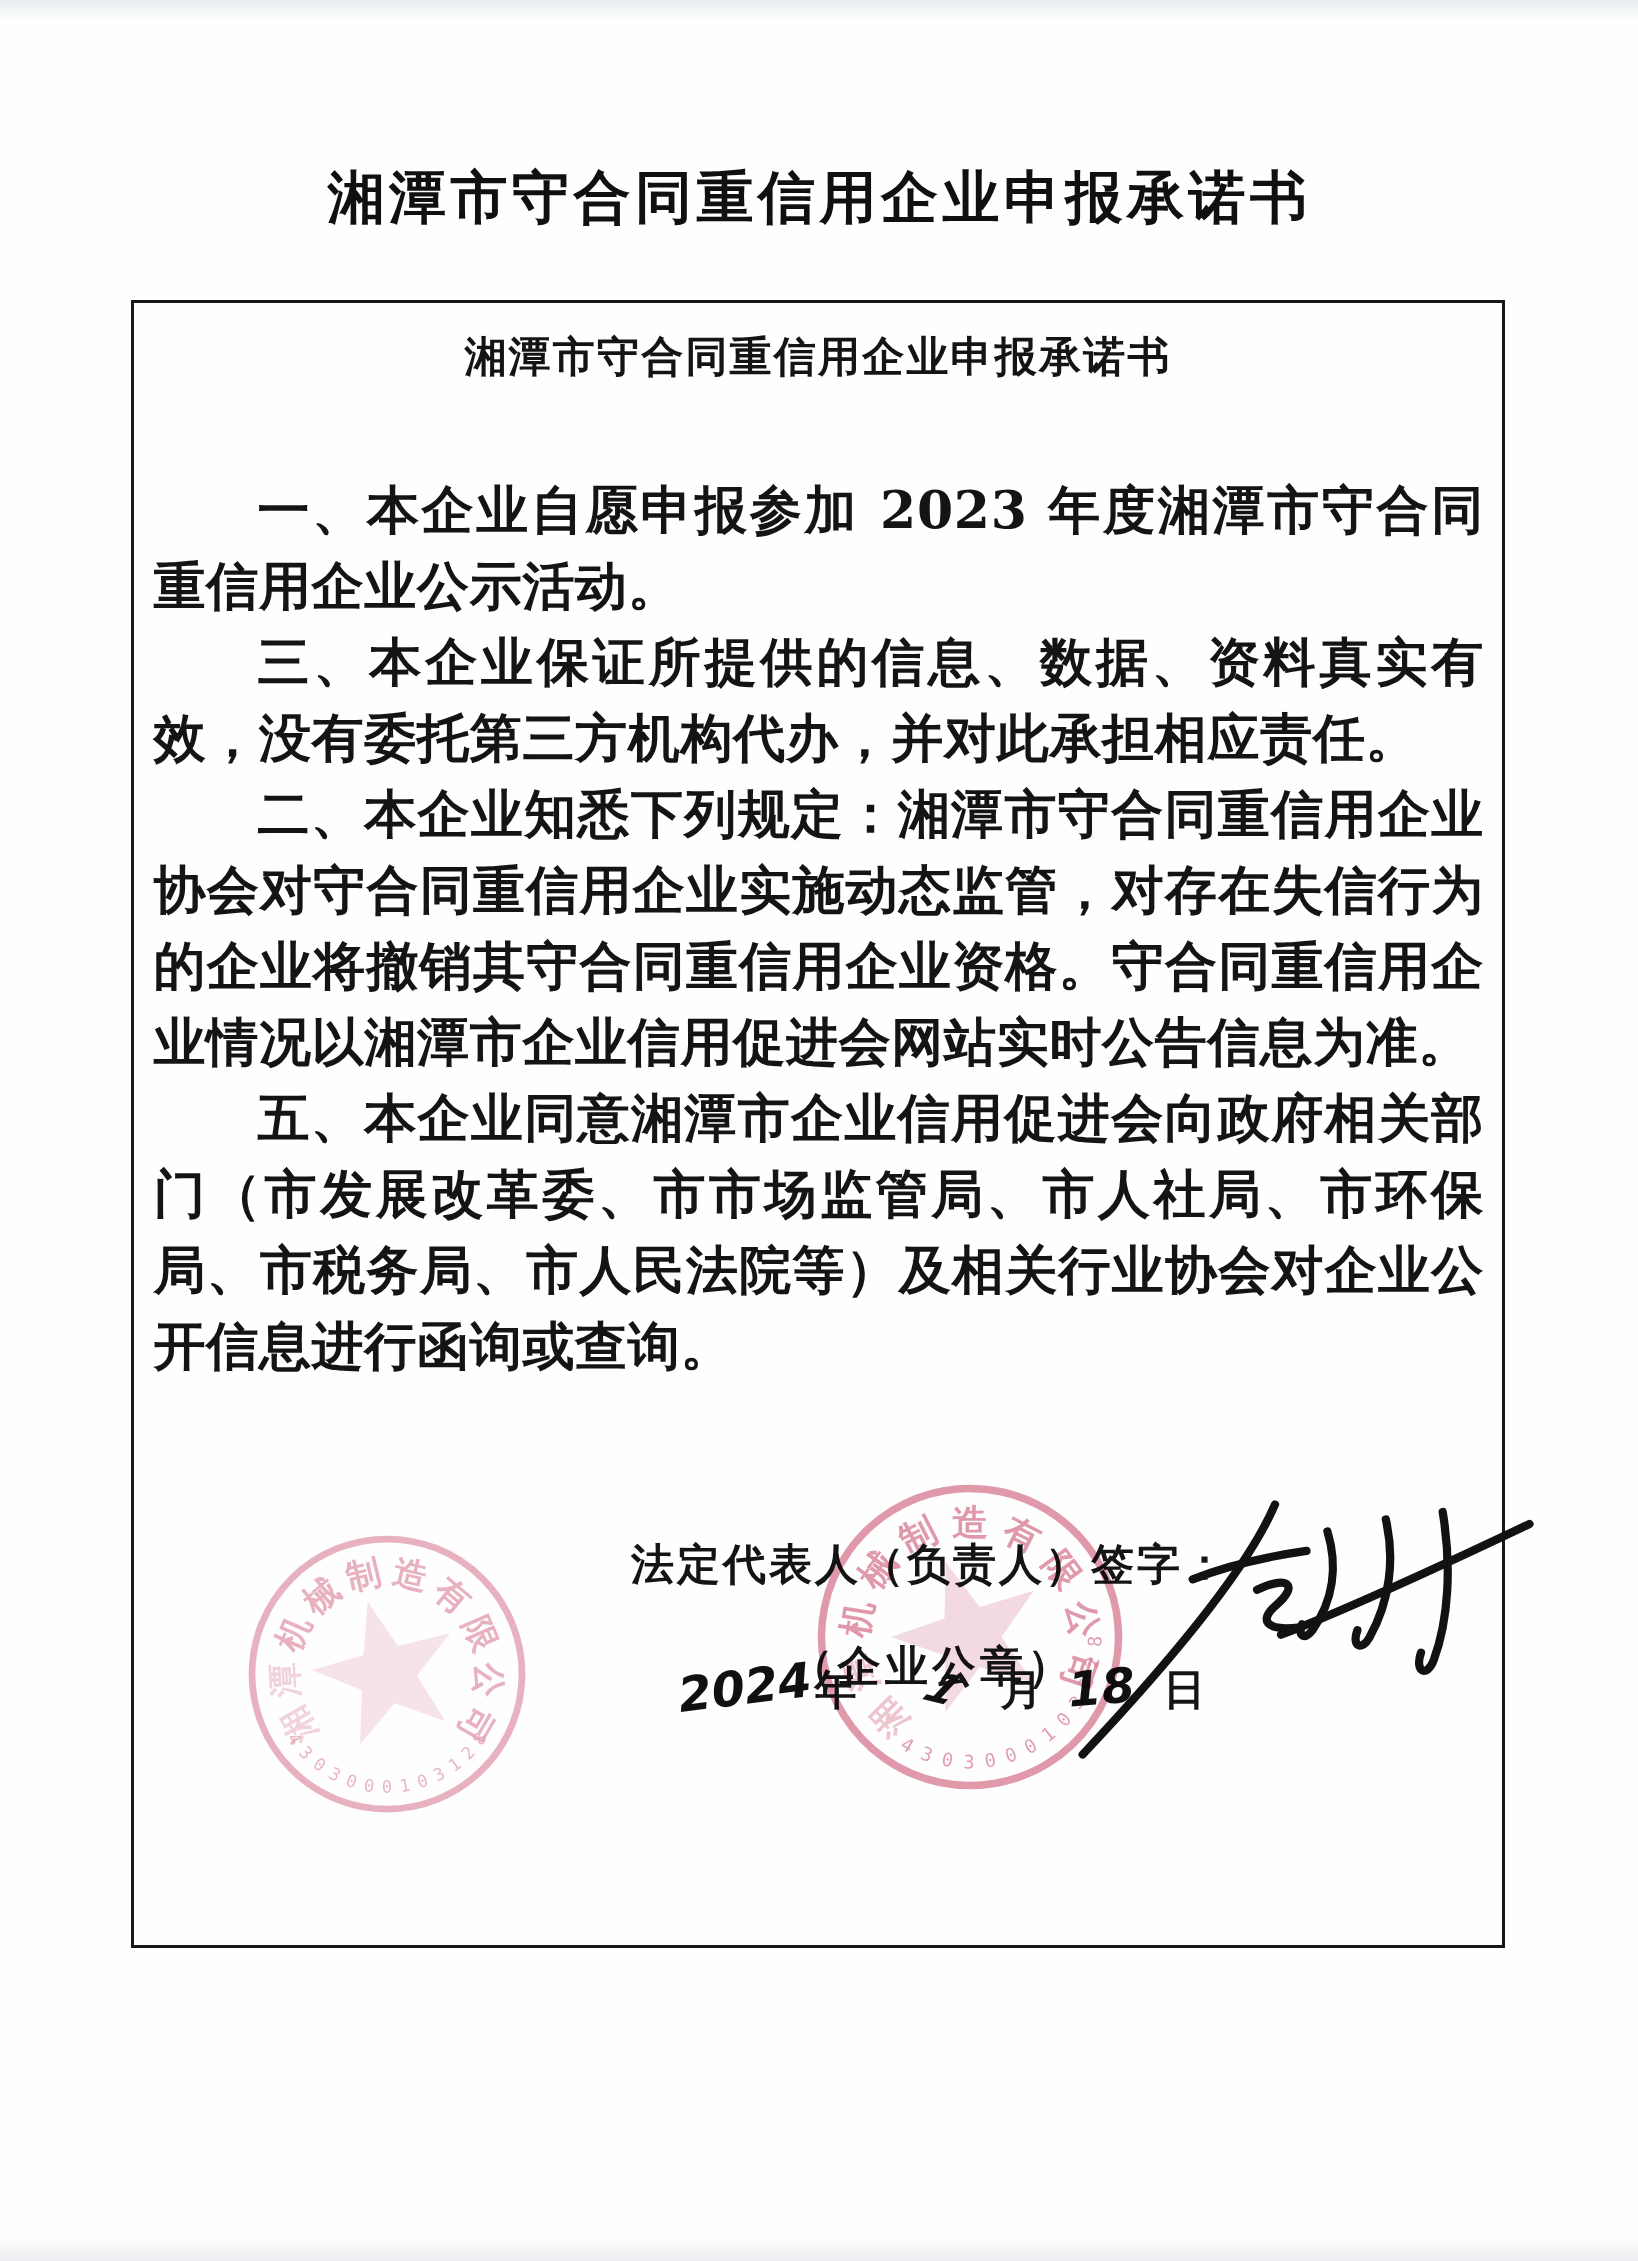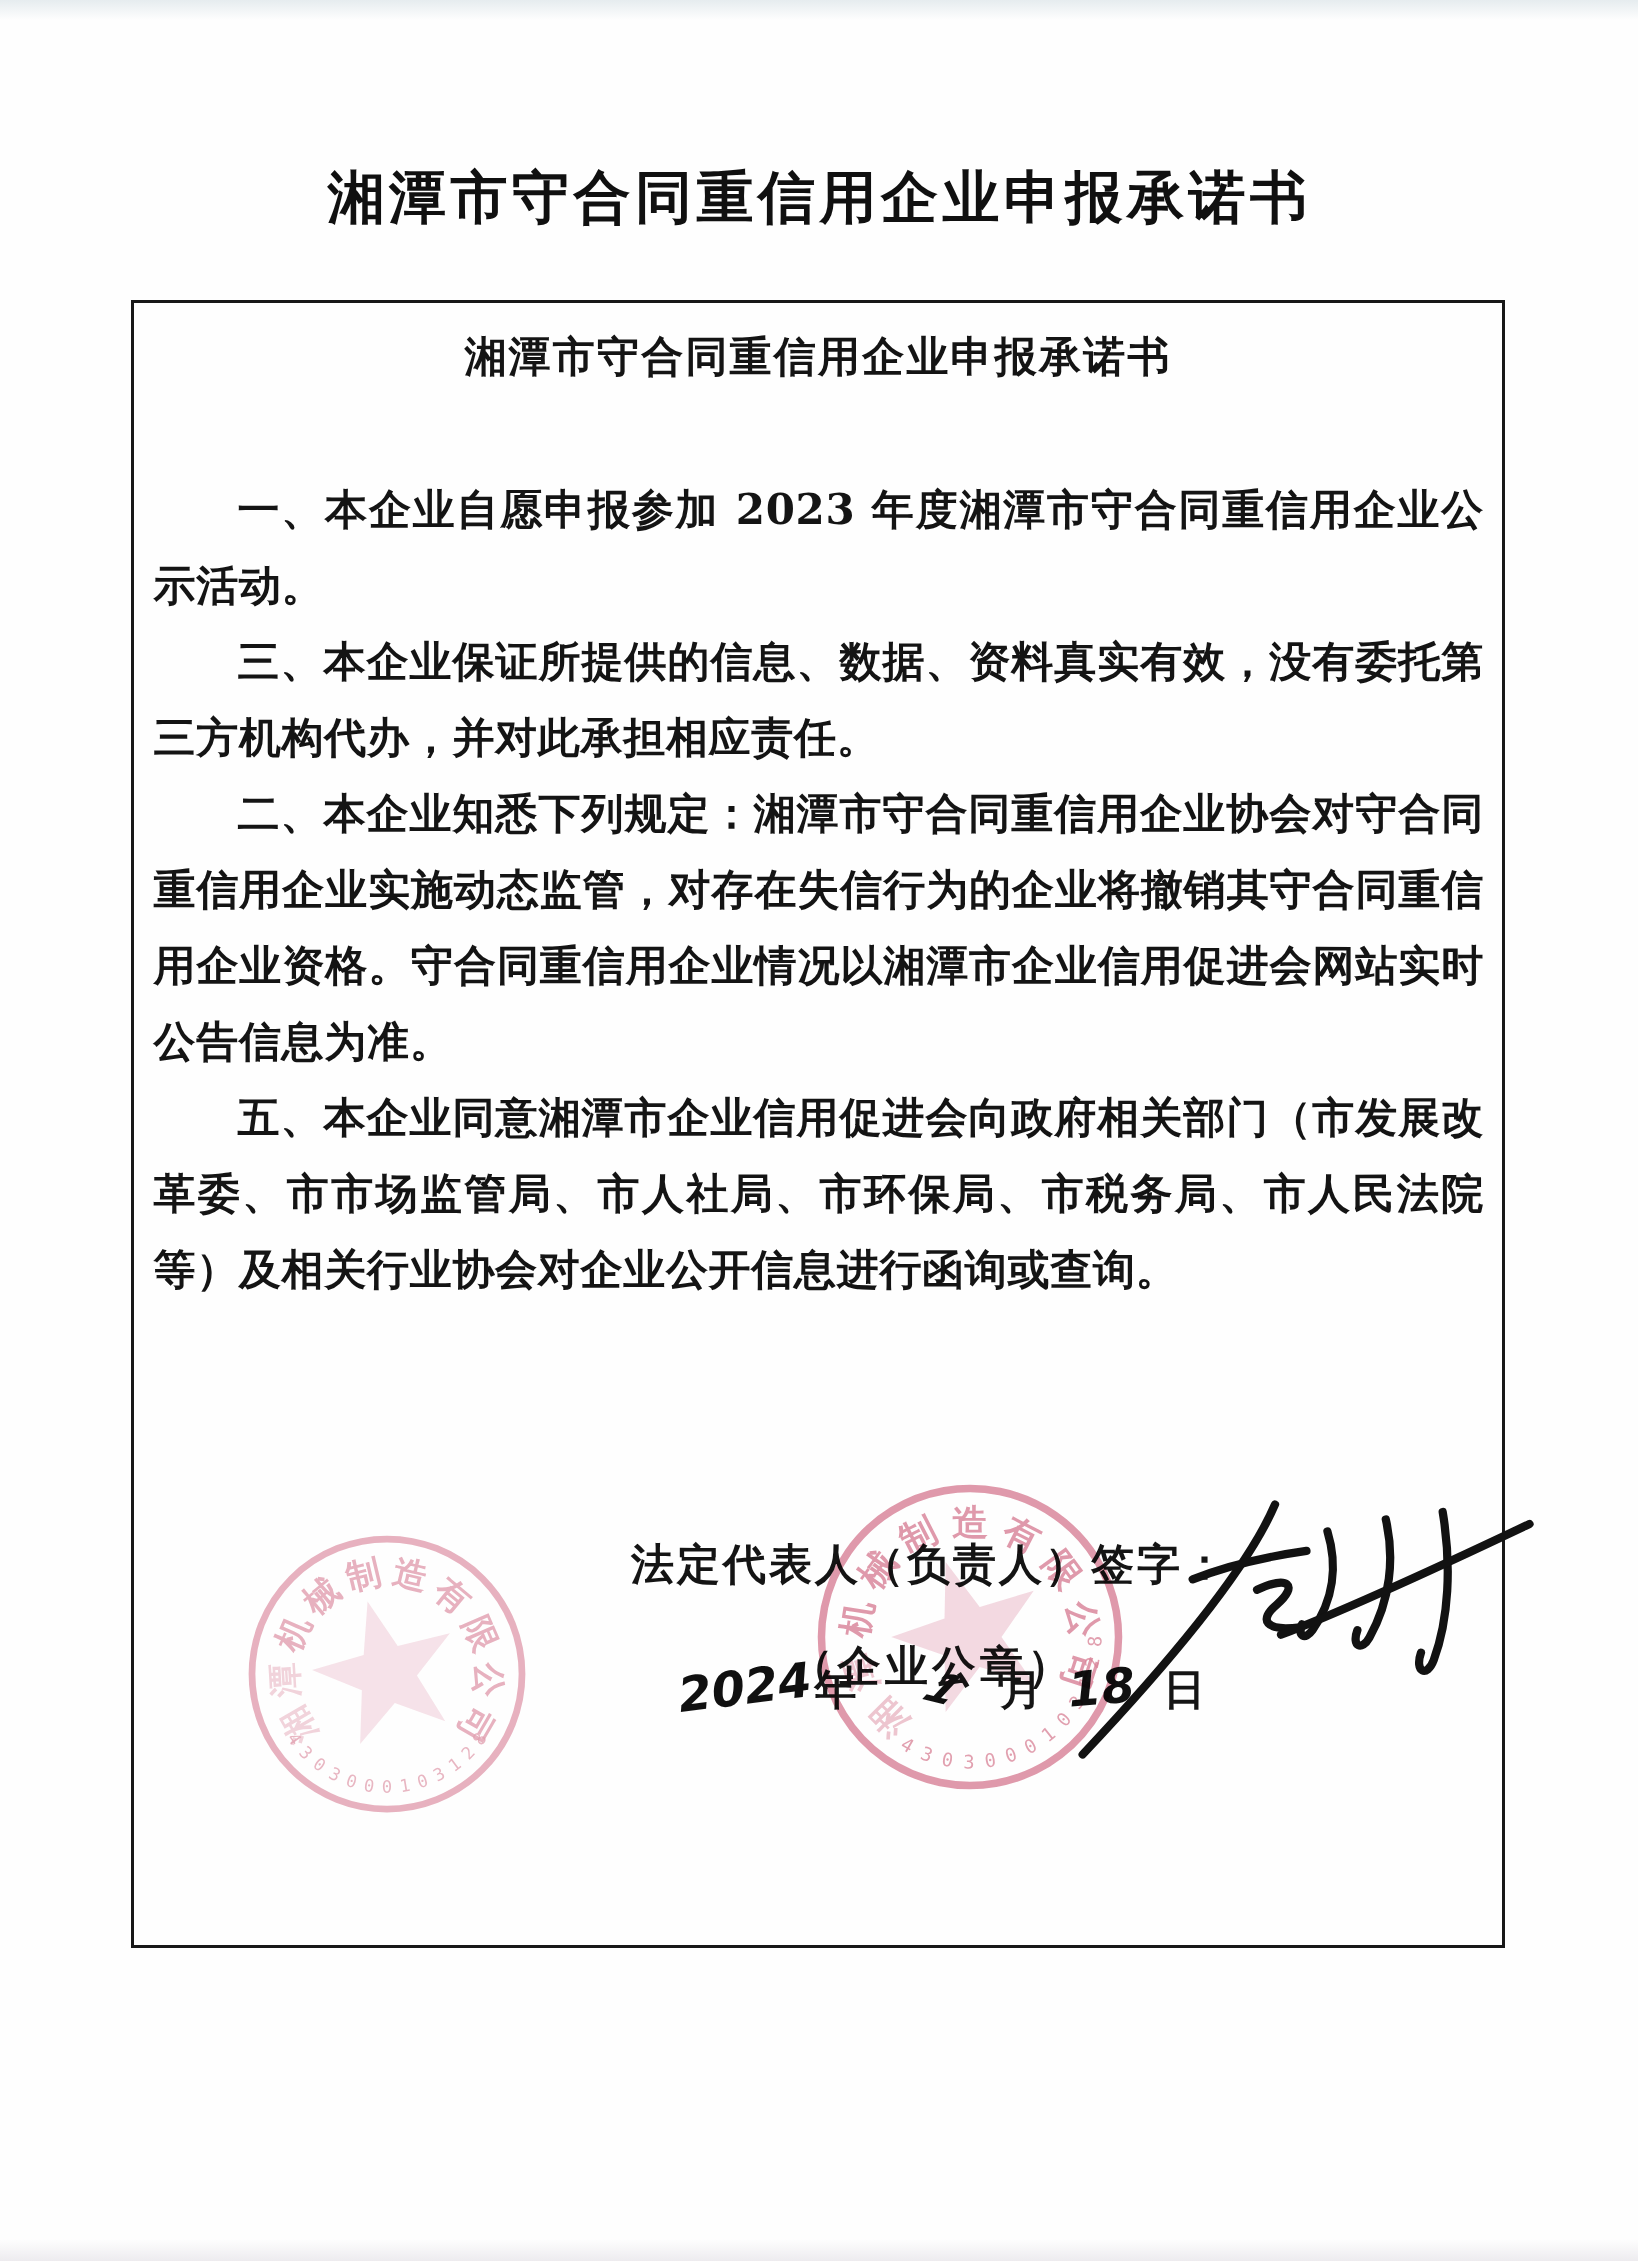--- a/index.html
+++ b/index.html
@@ -23,21 +23,21 @@
     font-size:57px;font-weight:800;letter-spacing:4.5px;color:#101010;
   }
   .doc-box{
     position:absolute;left:131px;top:300px;width:1368px;height:1642px;
     border:3px solid #181818;background:transparent;
   }
   .inner-title{
     margin-top:25.5px;text-align:center;font-size:42px;font-weight:700;letter-spacing:2.2px;
   }
   .body-text{
-    margin:87px 18px 0 19.5px;font-size:42px;line-height:76px;
+    margin:87px 18px 0 19.5px;font-size:52px;line-height:76px;
     text-align:justify;text-align-last:left;font-weight:600;letter-spacing:0.7px;
   }
   .body-text p{margin:0;text-indent:2em}
   .sig-label{
     position:absolute;left:497px;top:1233px;font-size:43px;font-weight:700;letter-spacing:3px;
     white-space:nowrap;
     text-align:center;
   }
   .seal-note{
     position:absolute;left:656px;top:1335px;font-size:43px;font-weight:700;letter-spacing:4.5px;

